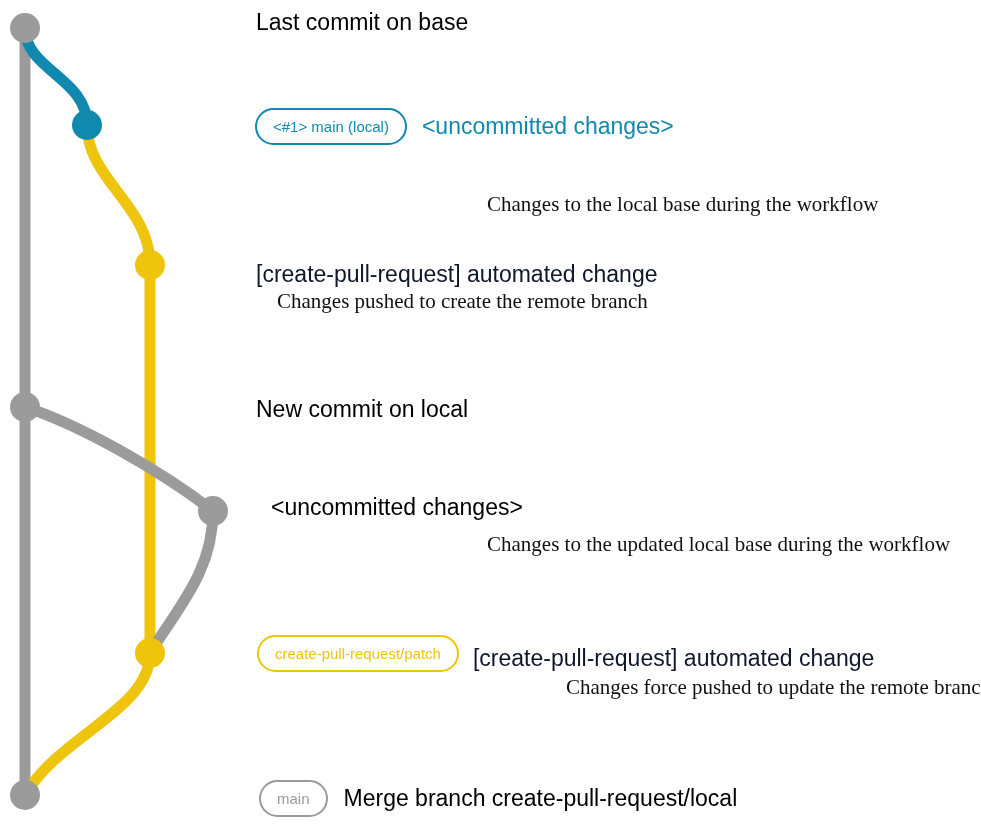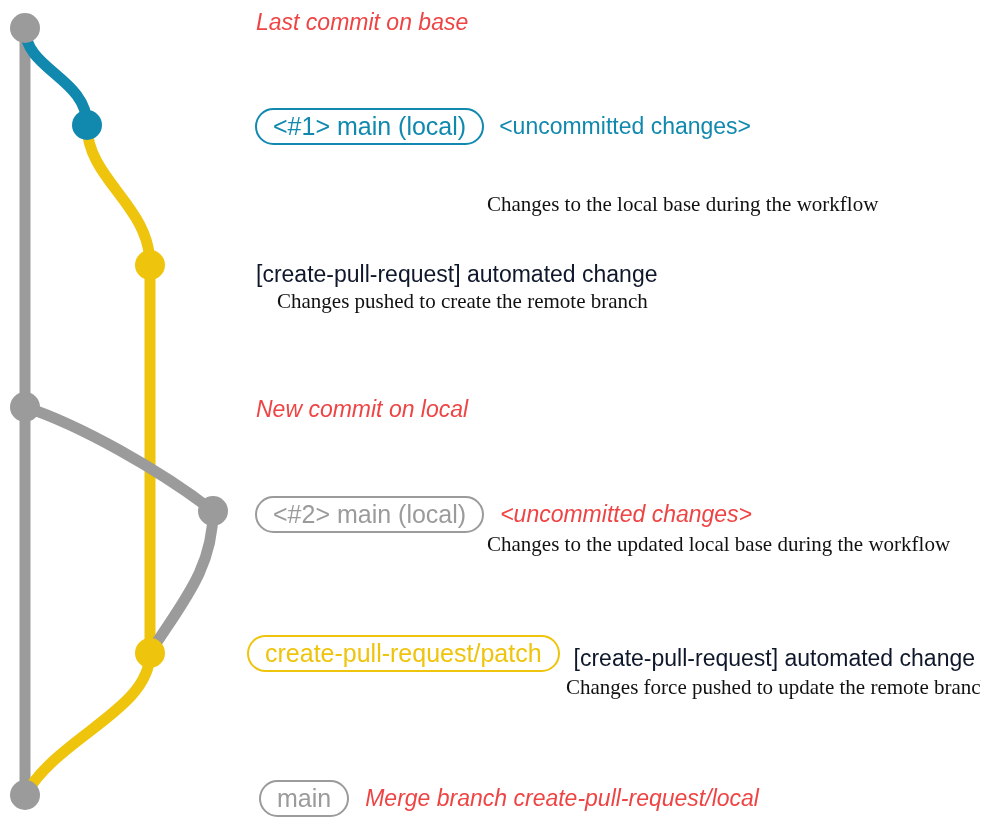--- a/index.html
+++ b/index.html
@@ -29,58 +29,58 @@
     align-items: center;
   }
   .badge {
     display: inline-flex;
     align-items: center;
     justify-content: center;
     box-sizing: border-box;
     border-width: 2px;
     border-style: solid;
     border-radius: 19px;
-    font-size: 25px;
+    font-size: 15px;
     line-height: 1;
     white-space: nowrap;
     padding: 0 16px;
     height: 37px;
   }
   .badge.blue   { border-color: #1189AE; color: #1189AE; }
   .badge.grey   { border-color: #9B9B9B; color: #9B9B9B; }
   .badge.yellow { border-color: #EFC40D; color: #EFC40D; }
 
   .headline {
     font-size: 23px;
     line-height: 1;
     white-space: nowrap;
   }
   .headline.blue   { color: #1189AE; }
-  .headline.grey   { color: #ef4444; font-style: italic; }
+  .headline.grey   { color: #000000; }
   .headline.yellow { color: #0f172a; margin-top: 9px; }
 
   .subtext {
     position: absolute;
     font-family: "Liberation Serif", serif;
     font-size: 21px;
     line-height: 1;
     color: #111111;
     white-space: nowrap;
   }
 
   
   #row-last-commit   { left: 256px; top: 11px; }
   #row-local-1       { left: 255px; top: 108px; }
   #sub-local-1       { left: 487px; top: 147px; margin-top: 47px; }
   #row-automated-1   { left: 256px; top: 254px; }
   #sub-automated-1   { left: 277px; top: 291px; }
   #row-new-commit    { left: 256px; top: 398px; }
   #row-local-2       { left: 255px; top: 496px; }
   #sub-local-2       { left: 487px; top: 534px; }
-  #row-automated-2   { left: 247px; top: 635px; }
+  #row-automated-2   { left: 257px; top: 635px; }
   #sub-automated-2   { left: 566px; top: 677px; }
   #row-merge         { left: 259px; top: 780px; }
 
   .gap-blue   { width: 15px; }
   .gap-grey   { width: 16px; }
   .gap-yellow { width: 14px; }
   .gap-merge  { width: 16px; }
 </style>
 </head>
 <body>
@@ -124,21 +124,20 @@
 <div class="row" id="row-automated-1">
   <span class="headline yellow">[create-pull-request] automated change</span>
 </div>
 <div class="subtext" id="sub-automated-1">Changes pushed to create the remote branch</div>
 
 <div class="row" id="row-new-commit">
   <span class="headline grey">New commit on local</span>
 </div>
 
 <div class="row" id="row-local-2">
-  <span class="badge grey">&lt;#2&gt; main (local)</span>
   <span class="gap-grey"></span>
   <span class="headline grey">&lt;uncommitted changes&gt;</span>
 </div>
 <div class="subtext" id="sub-local-2">Changes to the updated local base during the workflow</div>
 
 <div class="row" id="row-automated-2">
   <span class="badge yellow">create-pull-request/patch</span>
   <span class="gap-yellow"></span>
   <span class="headline yellow">[create-pull-request] automated change</span>
 </div>

